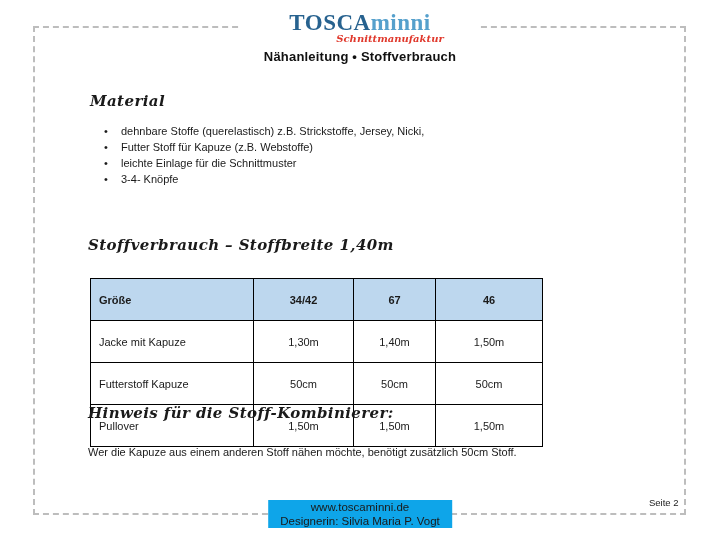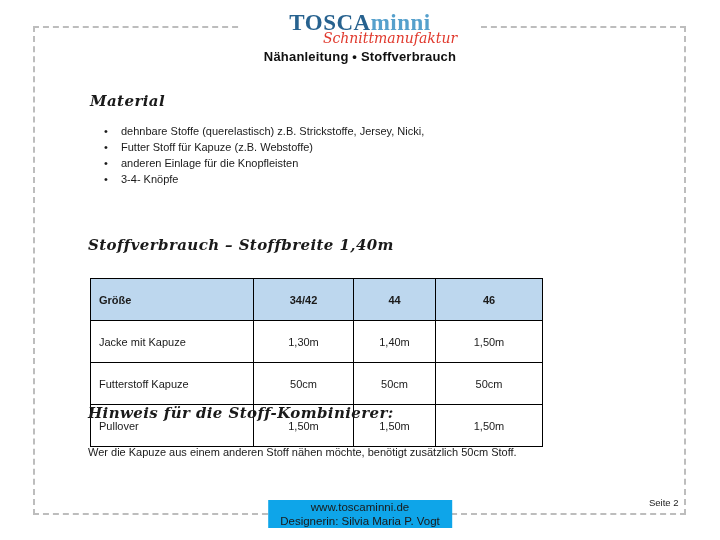--- a/index.html
+++ b/index.html
@@ -19,23 +19,23 @@
     background:#ffffff; padding:0 24px; text-align:center; z-index:2;
     white-space:nowrap;
   }
   .logo-title {
     font-family:"Liberation Serif", serif; font-weight:bold;
     font-size:23px; line-height:21px; letter-spacing:0.5px;
   }
   .logo-primary   { color:var(--logo-primary, #27628F); }
   .logo-secondary { color:var(--logo-secondary, #55A0CC); }
   .logo-subtitle {
-    font-family:"DejaVu Serif", serif; font-style:italic; font-weight:normal;
+    font-family:"DejaVu Serif", serif; font-style:italic; font-weight:bold;
     color:var(--logo-subtitle-red, #E0382C);
-    font-size:14px; line-height:11px; margin-left:60px; margin-top:0;
+    font-size:10px; line-height:11px; margin-left:60px; margin-top:0;
   }
   .tagline {
     font-size:13px; font-weight:bold; color:#111; margin-top:5px;
     letter-spacing:0.2px;
   }
   
   .hand {
     font-family:"DejaVu Serif", serif; font-style:italic; font-weight:bold;
     letter-spacing:0.4px; color:#1a1a1a;
   }
@@ -83,38 +83,38 @@
   <div class="logo-title"><span class="logo-primary">TOSCA</span><span class="logo-secondary">minni</span></div>
   <div class="logo-subtitle">Schnittmanufaktur</div>
   <div class="tagline">Nähanleitung • Stoffverbrauch</div>
 </div>
 
 <div class="hand h-material">Material</div>
 
 <ul class="bullets">
   <li>dehnbare Stoffe (querelastisch) z.B. Strickstoffe, Jersey, Nicki,</li>
   <li>Futter Stoff für Kapuze (z.B. Webstoffe)</li>
-  <li>anderen Einlage für die Knopfleisten</li>
+  <li>leichte Einlage für die Schnittmuster</li>
   <li>3-4- Knöpfe</li>
 </ul>
 
 <div class="hand h-stoff">Stoffverbrauch – Stoffbreite 1,40m</div>
 
 <table class="usage-table">
   <colgroup>
     <col style="width:163px">
       <col style="width:100px">
       <col style="width:82px">
       <col style="width:107px">
   </colgroup>
   <thead>
     <tr>
       <th class="left">Größe</th>
       <th>34/42</th>
-      <th>44</th>
+      <th>67</th>
       <th>46</th>
     </tr>
   </thead>
   <tbody>
     <tr>
       <td class="left">Jacke mit Kapuze</td>
       <td>1,30m</td>
       <td>1,40m</td>
       <td>1,50m</td>
     </tr>

